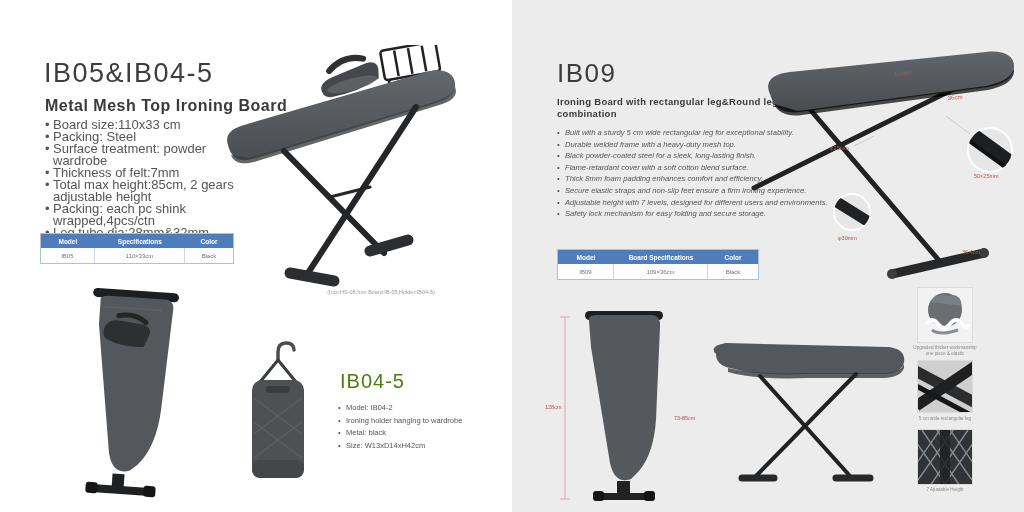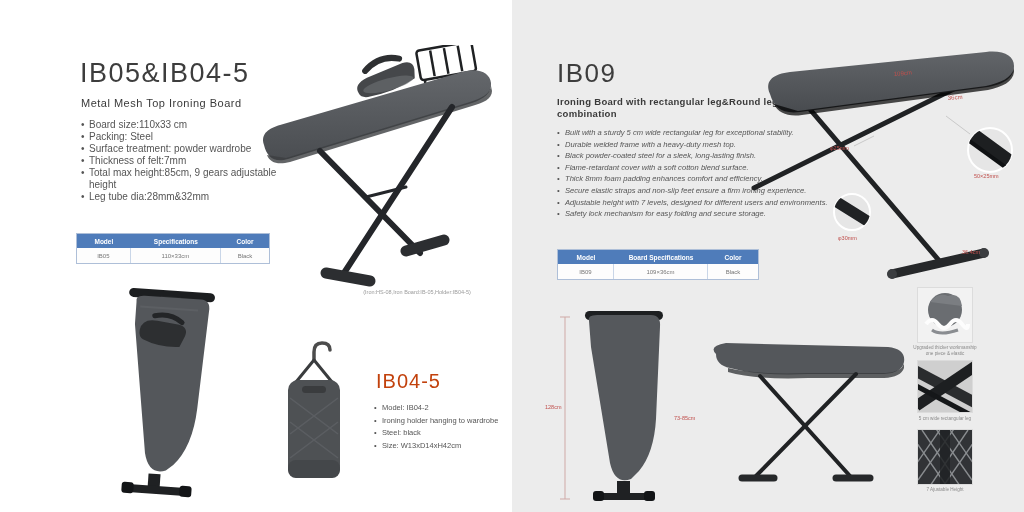--- a/index.html
+++ b/index.html
@@ -2,31 +2,31 @@
 <html><head>
 <meta charset="utf-8">
 <style>
   html,body{margin:0;padding:0;background:#888;}
   #canvas{
     position:relative;width:1024px;height:512px;overflow:hidden;
     font-family:"Liberation Sans",sans-serif;background:#fff;
   }
   .abs{position:absolute;}
   
-  #page-left{left:0;top:0;width:512px;height:424px;background:#ffffff;margin-left:36px;}
+  #page-left{left:0;top:0;width:512px;height:424px;background:#ffffff;}
   #page-right{left:512px;top:0;width:512px;height:512px;background:#ececec;}
   
   .big-title{font-size:27px;letter-spacing:1.5px;color:#3d3d3d;font-weight:500;}
-  .mid-title{font-size:20px;letter-spacing:1px;color:#c2410c;font-weight:500;}
-  .sub-title{font-size:11px;font-weight:normal;color:#3a3a3a;letter-spacing:.5px;}
+  .mid-title{font-size:20px;letter-spacing:1px;color:#4d7c0f;font-weight:500;}
+  .sub-title{font-size:16px;font-weight:bold;color:#3a3a3a;letter-spacing:.5px;}
   .sub-title2{font-size:9.5px;font-weight:bold;color:#3a3a3a;line-height:12px;letter-spacing:.3px;}
   ul.specs{list-style:none;margin:0;padding:0;color:#555;}
   ul.specs li{position:relative;padding-left:8px;}
   ul.specs li::before{content:"•";position:absolute;left:0;top:0;color:#555;}
-  .specs-l{font-size:10px;line-height:12px;width:215px;}
+  .specs-l{font-size:13px;line-height:12px;width:215px;}
   .specs-r{font-size:7.6px;line-height:11.6px;width:295px;}
   .photo-caption{font-size:5.5px;color:#9a9a9a;text-align:center;width:170px;}
   
   .spec-table{border:1px solid #aebfd8;background:#fff;}
   .spec-table .hdr{display:flex;background:#4f7cba;color:#fff;font-size:6.5px;font-weight:bold;}
   .spec-table .bdy{display:flex;color:#777;font-size:6px;background:#fdfdfd;}
   .spec-table .c{display:flex;align-items:center;justify-content:center;box-sizing:border-box;}
   .spec-table .hdr .c{height:14px;}
   .spec-table .bdy .c{height:15px;border-right:1px solid #c9d6e8;}
   .spec-table .bdy .c:last-child{border-right:none;}
@@ -43,21 +43,22 @@
 
     <div class="abs big-title" style="left:44px;top:58px;">IB05&amp;IB04-5</div>
 
     <div class="abs sub-title" style="left:45px;top:97px;">Metal Mesh Top Ironing Board</div>
 
     <ul class="abs specs specs-l" style="left:45px;top:119px;">
       <li>Board size:110x33 cm</li>
       <li>Packing: Steel</li>
       <li>Surface treatment: powder wardrobe</li>
       <li>Thickness of felt:7mm</li>
-      <li>Total max height:85cm, 9 gears adjustable height</li>
+      <li>Total max height:85cm, 2 gears adjustable height</li>
+      <li>Packing: each pc shink wrapped,4pcs/ctn</li>
       <li>Leg tube dia:28mm&amp;32mm</li>
     </ul>
 
     <div class="abs spec-table" style="left:40px;top:233px;width:192px;">
       <div class="hdr">
         <div class="c c1">Model</div>
         <div class="c c2">Specifications</div>
         <div class="c c3">Color</div>
       </div>
       <div class="bdy">
@@ -136,21 +137,21 @@
           <line x1="66" y1="84" x2="18" y2="120"></line>
       </g>
       <rect x="16" y="122" width="52" height="18" rx="8" fill="#44474a"></rect>
       <rect x="30" y="48" width="24" height="7" rx="3.5" fill="#3a3c3e"></rect>
     </svg>
 
     <div class="abs mid-title" style="left:340px;top:370px;">IB04-5</div>
     <ul class="abs specs specs-l" style="left:338px;top:402px;font-size:7.5px;line-height:12.5px;width:160px;">
       <li>Model:  IB04-2</li>
       <li>Ironing holder hanging to wardrobe</li>
-      <li>Steel: black</li>
+      <li>Metal: black</li>
       <li>Size: W13xD14xH42cm</li>
     </ul>
   </div>
 
   <div id="page-right" class="abs">
 
     <div class="abs big-title" style="left:45px;top:58px;font-size:26px;">IB09</div>
 
     <div class="abs sub-title2" style="left:45px;top:96px;width:238px;">Ironing Board with rectangular leg&amp;Round leg combination</div>
 

